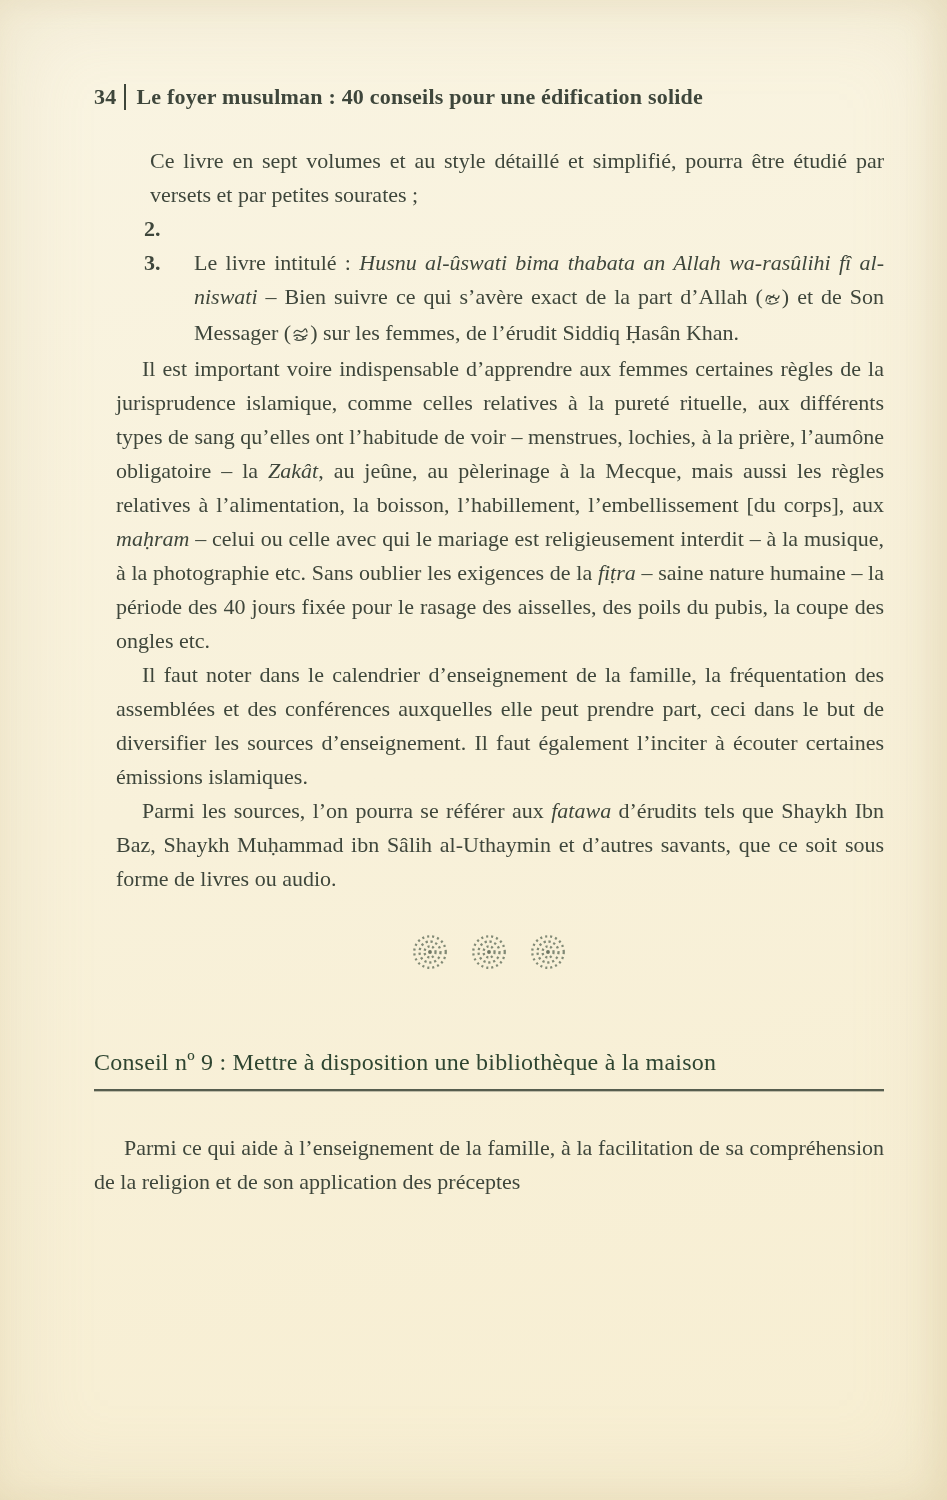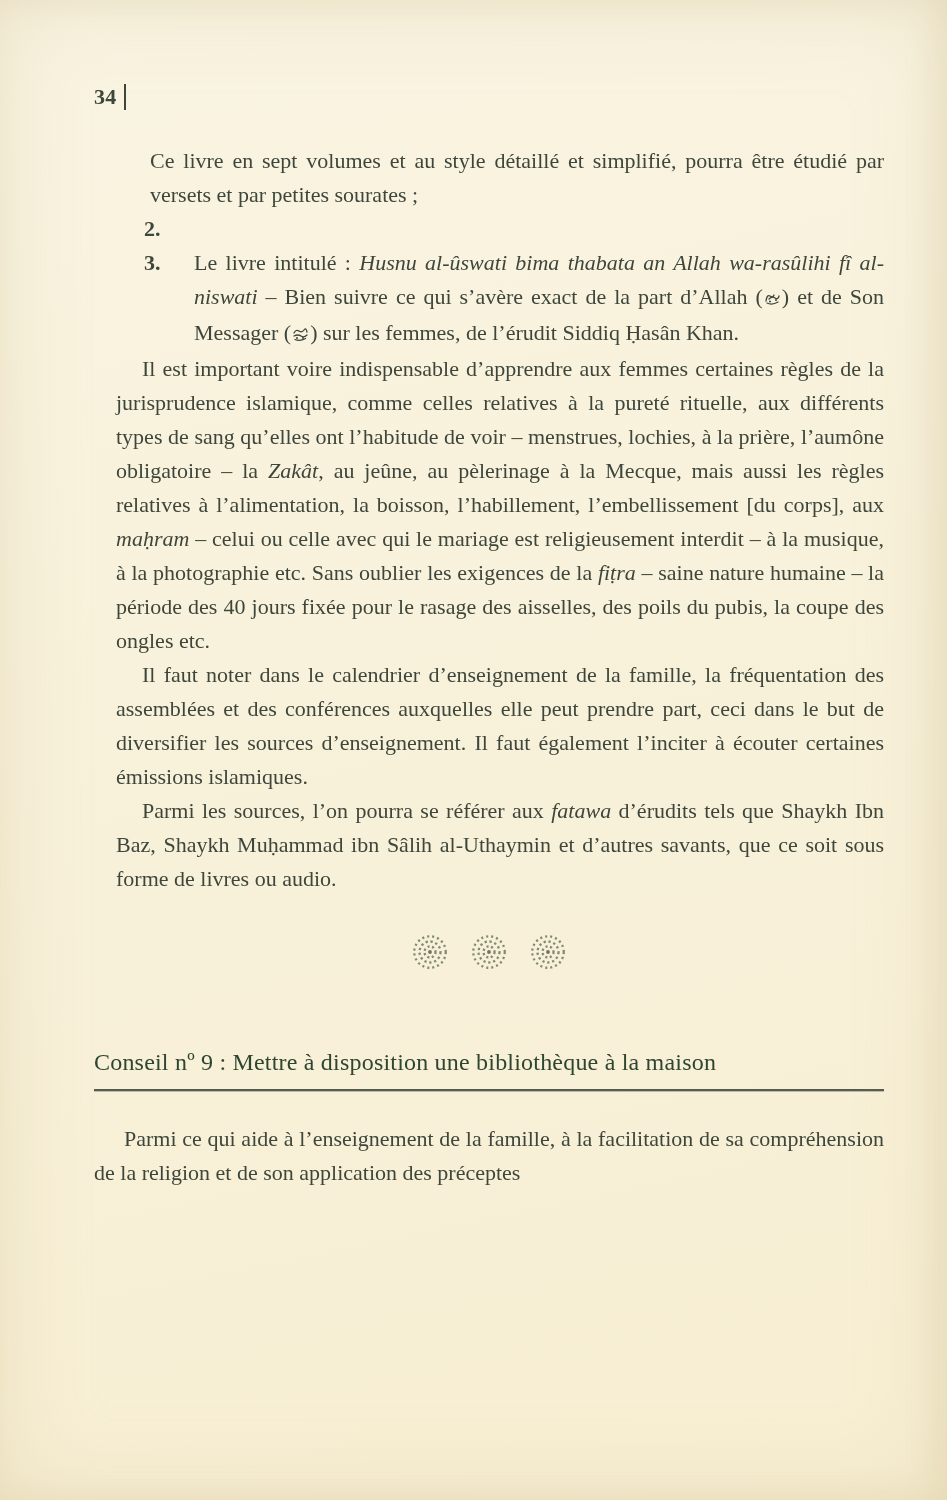--- a/index.html
+++ b/index.html
@@ -66,30 +66,31 @@
     font-weight:400;
     color:#2e4531;
     letter-spacing:.2px;
   }
   .heading-rule{
     margin-top:4px;
     height:0;
     border-top:2px solid #565d4e;
     box-shadow:0 1px 0 rgba(86,93,78,.35);
   }
-  .after-para{margin-top:31px;text-indent:30px;}
+  .after-para{margin-top:40px;text-indent:30px;}
 </style>
 </head>
 <body>
 
 <div class="page">
 
   <div class="running-header">
     <span>34</span>
     <span class="hdr-divider"></span>
+    <span>Le foyer musulman : 40 conseils pour une édification solide</span>
   </div>
 
   <p class="body-text cont">
     <span>Ce livre en sept volumes et au style détaillé et simplifié, pourra être étudié par versets et par petites sourates ;</span>
   </p>
 
   <div class="body-text li">
     <span class="num">2.</span>
   </div>
 

